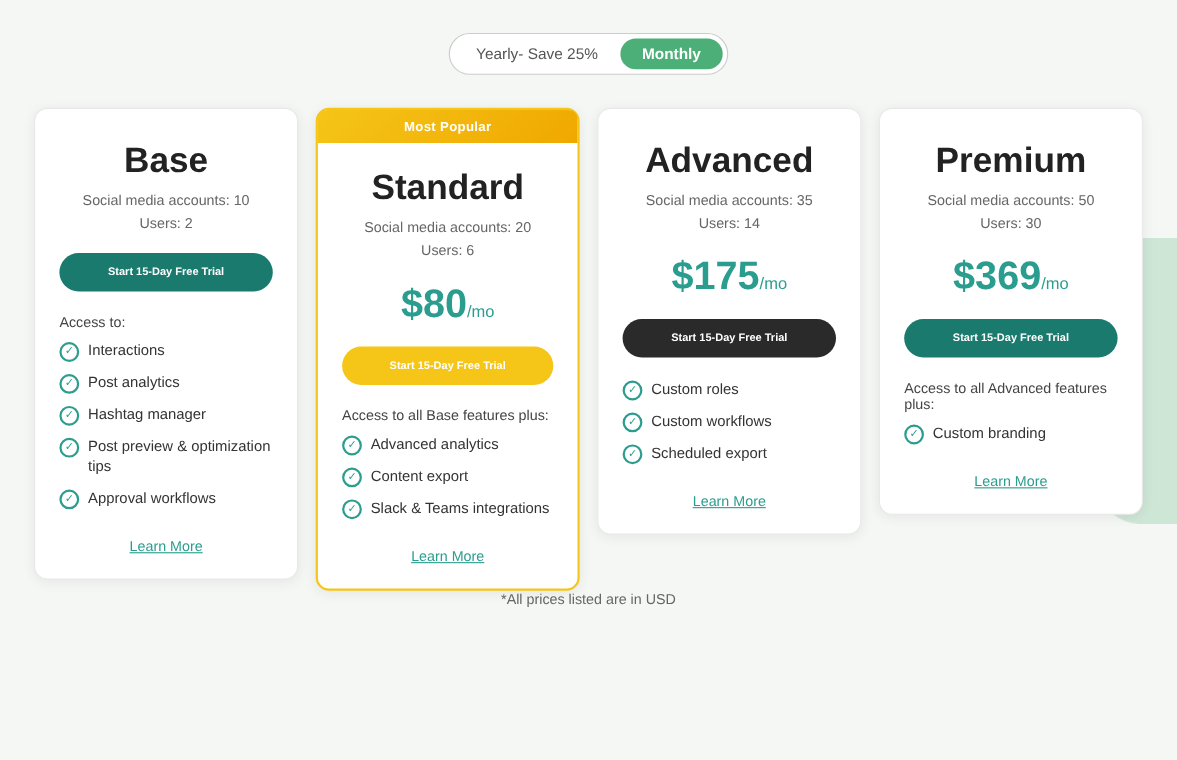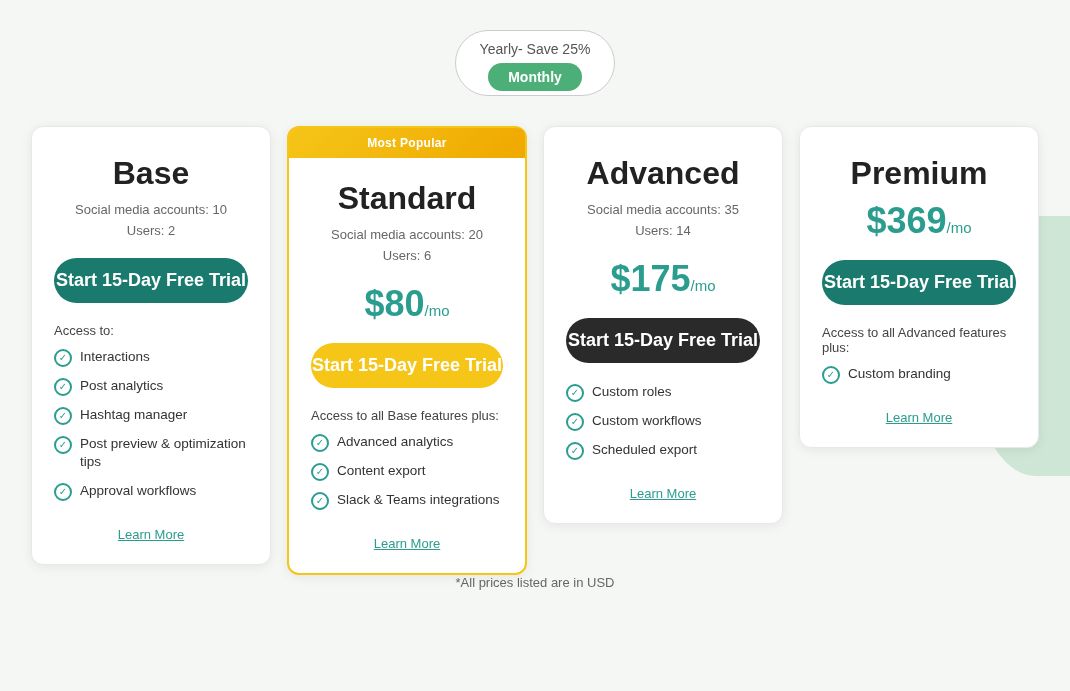--- a/index.html
+++ b/index.html
@@ -15,21 +15,20 @@
 
     
     .billing-toggle {
       display: flex;
       align-items: center;
       background: #fff;
       border: 1.5px solid #ccc;
       border-radius: 50px;
       padding: 4px;
       margin-bottom: 30px;
-      flex-direction: column;
     }
     .toggle-option {
       padding: 6px 20px;
       border-radius: 50px;
       font-size: 14px;
       cursor: pointer;
       color: #555;
     }
     .toggle-option.active {
       background: #4CAF78;
@@ -111,21 +110,21 @@
       font-weight: 500;
     }
 
     
     .btn-trial {
       display: block;
       width: 100%;
       padding: 12px 0;
       border-radius: 50px;
       border: none;
-      font-size: 18px;
+      font-size: 10px;
       font-weight: 700;
       cursor: pointer;
       margin-bottom: 20px;
       text-align: center;
     }
     .btn-teal {
       background: #1a7a6e;
       color: #fff;
     }
     .btn-yellow {
@@ -278,20 +277,21 @@
       <span>Custom workflows</span>
     </div>
       <div class="feature-item">
       <div class="check-icon">✓</div>
       <span>Scheduled export</span>
     </div>
       <div class="learn-more">Learn More</div>
     </div>
     <div class="plan-card">
       <div class="plan-name">Premium</div>
+      <div class="plan-meta">Social media accounts: 50<br>Users: 30</div>
       <div class="plan-price">
     <span class="price-amount">$369</span><span class="price-period">/mo</span>
   </div>
       <button class="btn-trial btn-teal2">Start 15-Day Free Trial</button>
       <div class="features-label">Access to all Advanced features plus:</div>
       <div class="feature-item">
       <div class="check-icon">✓</div>
       <span>Custom branding</span>
     </div>
       <div class="learn-more">Learn More</div>

